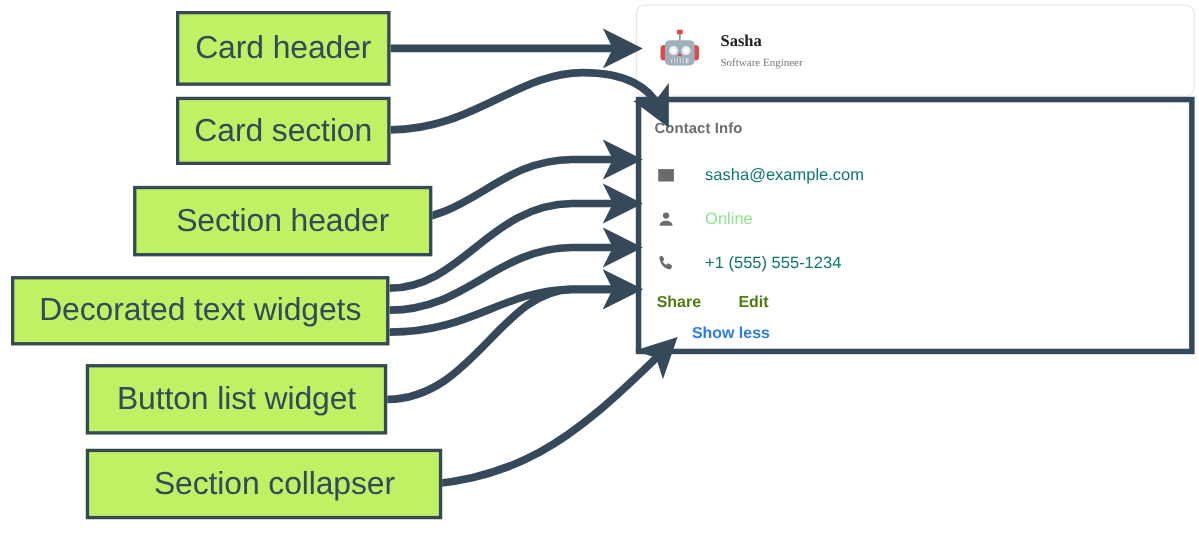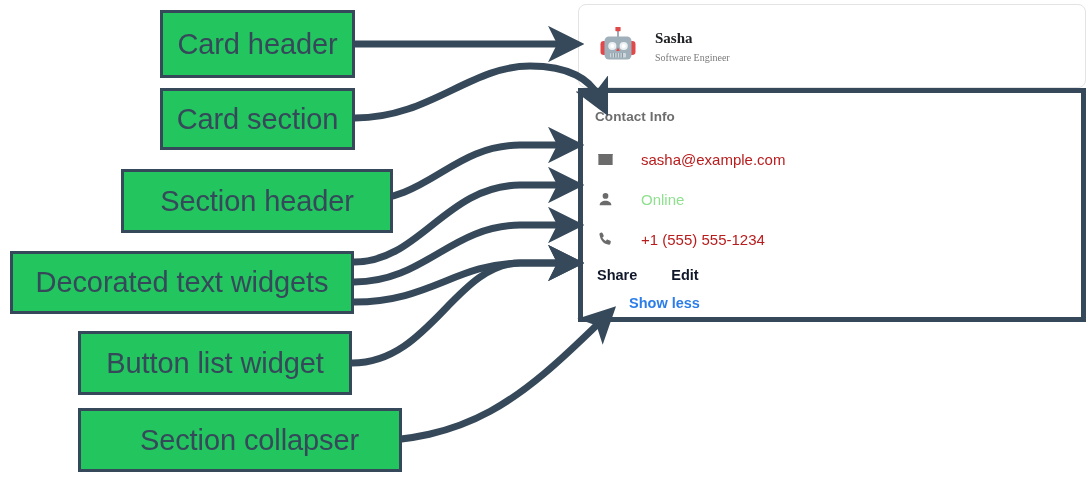--- a/index.html
+++ b/index.html
@@ -15,21 +15,21 @@
     width: 1090px;
     height: 494px;
     background: #ffffff;
     overflow: hidden;
   }
 
   
   .callout {
     position: absolute;
     box-sizing: border-box;
-    background: #22c55e;
+    background: #bef264;
     border: 3px solid #36495a;
     display: flex;
     align-items: center;
     justify-content: center;
     color: #36495a;
     font-size: 29px;
     font-family: "Liberation Sans", sans-serif;
     letter-spacing: -0.1px;
     z-index: 30;
     white-space: nowrap;
@@ -119,34 +119,34 @@
     width: 20px;
     height: 20px;
     flex: 0 0 20px;
     display: flex;
     align-items: center;
     justify-content: center;
     color: #6b6b6b;
   }
   .row-value {
     font-size: 15px;
-    color: #b91c1c;
+    color: #0f766e;
   }
   .row-value.status {
     color: #8fe08f;
   }
   .button-list {
     display: flex;
     gap: 34px;
     margin-top: 8px;
     margin-left: 2px;
   }
   .link-btn {
     font-size: 14.5px;
-    color: #0f172a;
+    color: #4d7c0f;
     font-weight: bold;
     cursor: pointer;
   }
   .collapser {
     margin-top: 12px;
     margin-left: 34px;
     font-size: 14.5px;
     color: #2b7de9;
     font-weight: bold;
     cursor: pointer;

